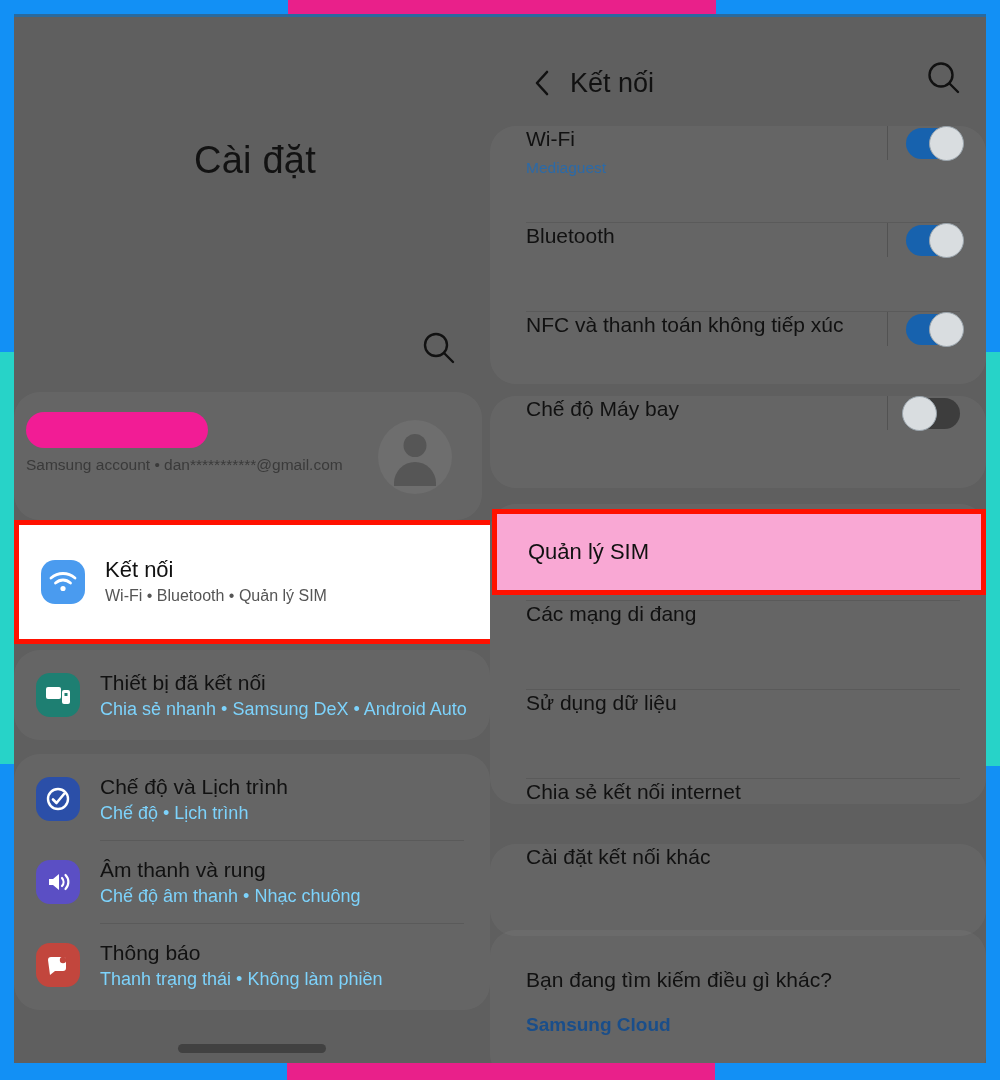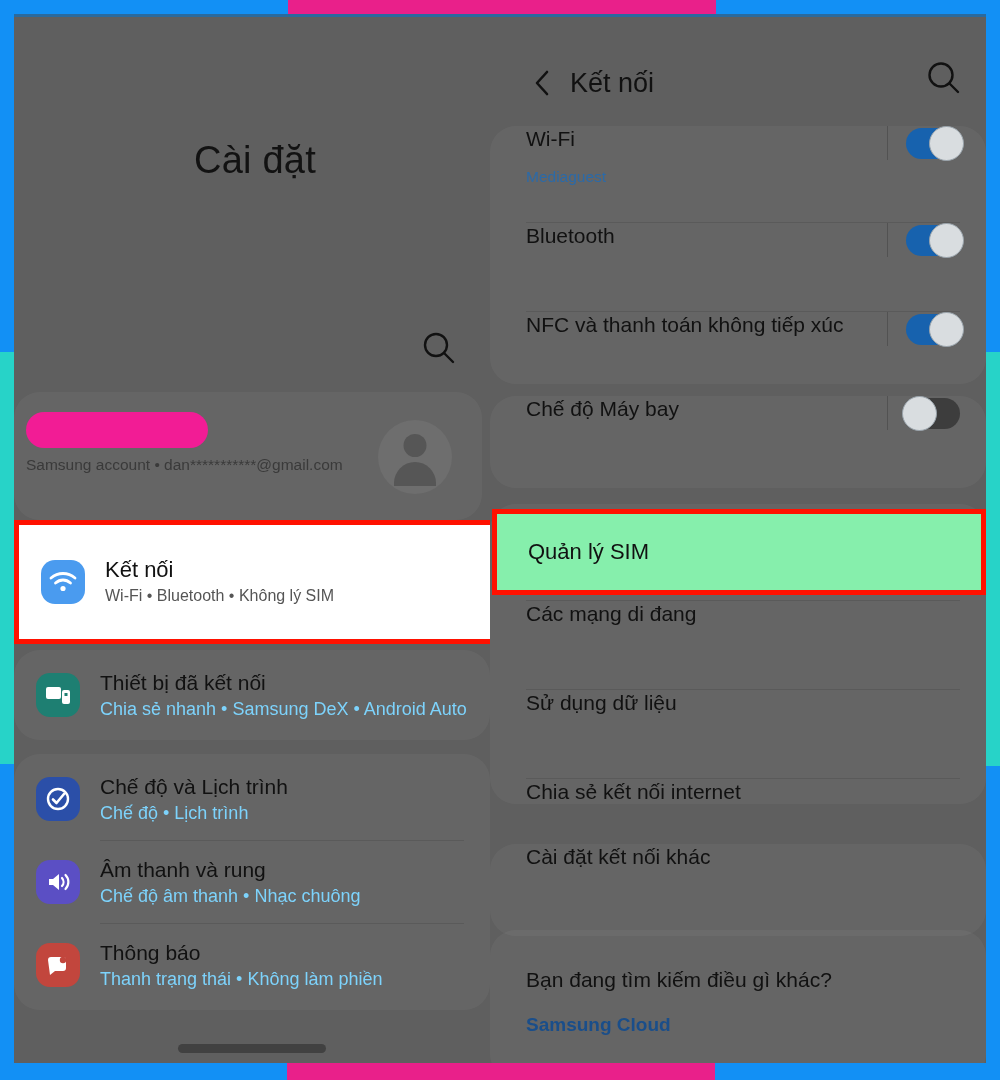--- a/index.html
+++ b/index.html
@@ -140,21 +140,21 @@
     position:absolute; left:0; right:0;
     background:rgba(255,255,255,0.045);
     border-radius:26px;
   }
   .r-row {
     display:flex; align-items:flex-start; justify-content:space-between;
     padding:0 26px 0 36px;
     height:88px;
   }
   .r-label { font-size:21px; color:#111; line-height:26px; }
-  .r-sub   { font-size:15.5px; color:#2b6aa8; line-height:20px; margin-top:15px; }
+  .r-sub   { font-size:15.5px; color:#2b6aa8; line-height:20px; margin-top:6px; }
   .r-divider {
     height:1px; background:rgba(0,0,0,0.10);
     margin:0 26px 0 36px;
   }
   .r-right { display:flex; align-items:center; }
   .r-sep { width:1px; height:34px; background:rgba(0,0,0,0.18); margin-right:18px; }
   .toggle {
     width:54px; height:31px; border-radius:16px; position:relative;
     cursor:pointer;
   }
@@ -163,21 +163,21 @@
   .toggle .knob {
     position:absolute; top:-2px; width:35px; height:35px; border-radius:50%;
     background:#d9dde0; border:1px solid #9aa4ac;
   }
   .toggle.on  .knob { right:-4px; }
   .toggle.off .knob { left:-4px; }
 
   
   .hl-right {
     position:absolute; left:2px; top:495px; width:494px; height:86px;
-    border:5px solid #FF1100; background:#86efac; z-index:7;
+    border:5px solid #FF1100; background:#f9a8d4; z-index:7;
     display:flex; align-items:center; padding-left:31px;
   }
   .hl-right .r-label { font-size:22px; }
 
   .r-footer-title { font-size:21px; color:#111; }
   .r-footer-link  { font-size:19px; color:#1a4e8a; font-weight:bold; margin-top:22px; }
 </style>
 </head>
 <body>
 
@@ -209,21 +209,21 @@
       <div class="row-inner">
         <div class="m-icon" style="background:#4A9BEF;">
           <svg width="28" height="22" viewBox="0 0 28 22">
             <path d="M2 7 C9 1, 19 1, 26 7" stroke="#fff" stroke-width="2.8" fill="none" stroke-linecap="round"></path>
             <path d="M6.5 12 C11 8, 17 8, 21.5 12" stroke="#fff" stroke-width="2.8" fill="none" stroke-linecap="round"></path>
             <circle cx="14" cy="17.5" r="2.6" fill="#fff"></circle>
           </svg>
         </div>
         <div class="m-text">
           <span class="m-title">Kết nối</span>
-          <span class="m-sub">Wi-Fi • Bluetooth • Không lý SIM</span>
+          <span class="m-sub">Wi-Fi • Bluetooth • Quản lý SIM</span>
         </div>
       </div>
     </div>
 
     <div class="menu">
 
       <div class="menu-group">
         <div class="m-row">
           <div class="m-icon" style="background:#1E7F72;">
             <svg width="26" height="22" viewBox="0 0 26 22">

